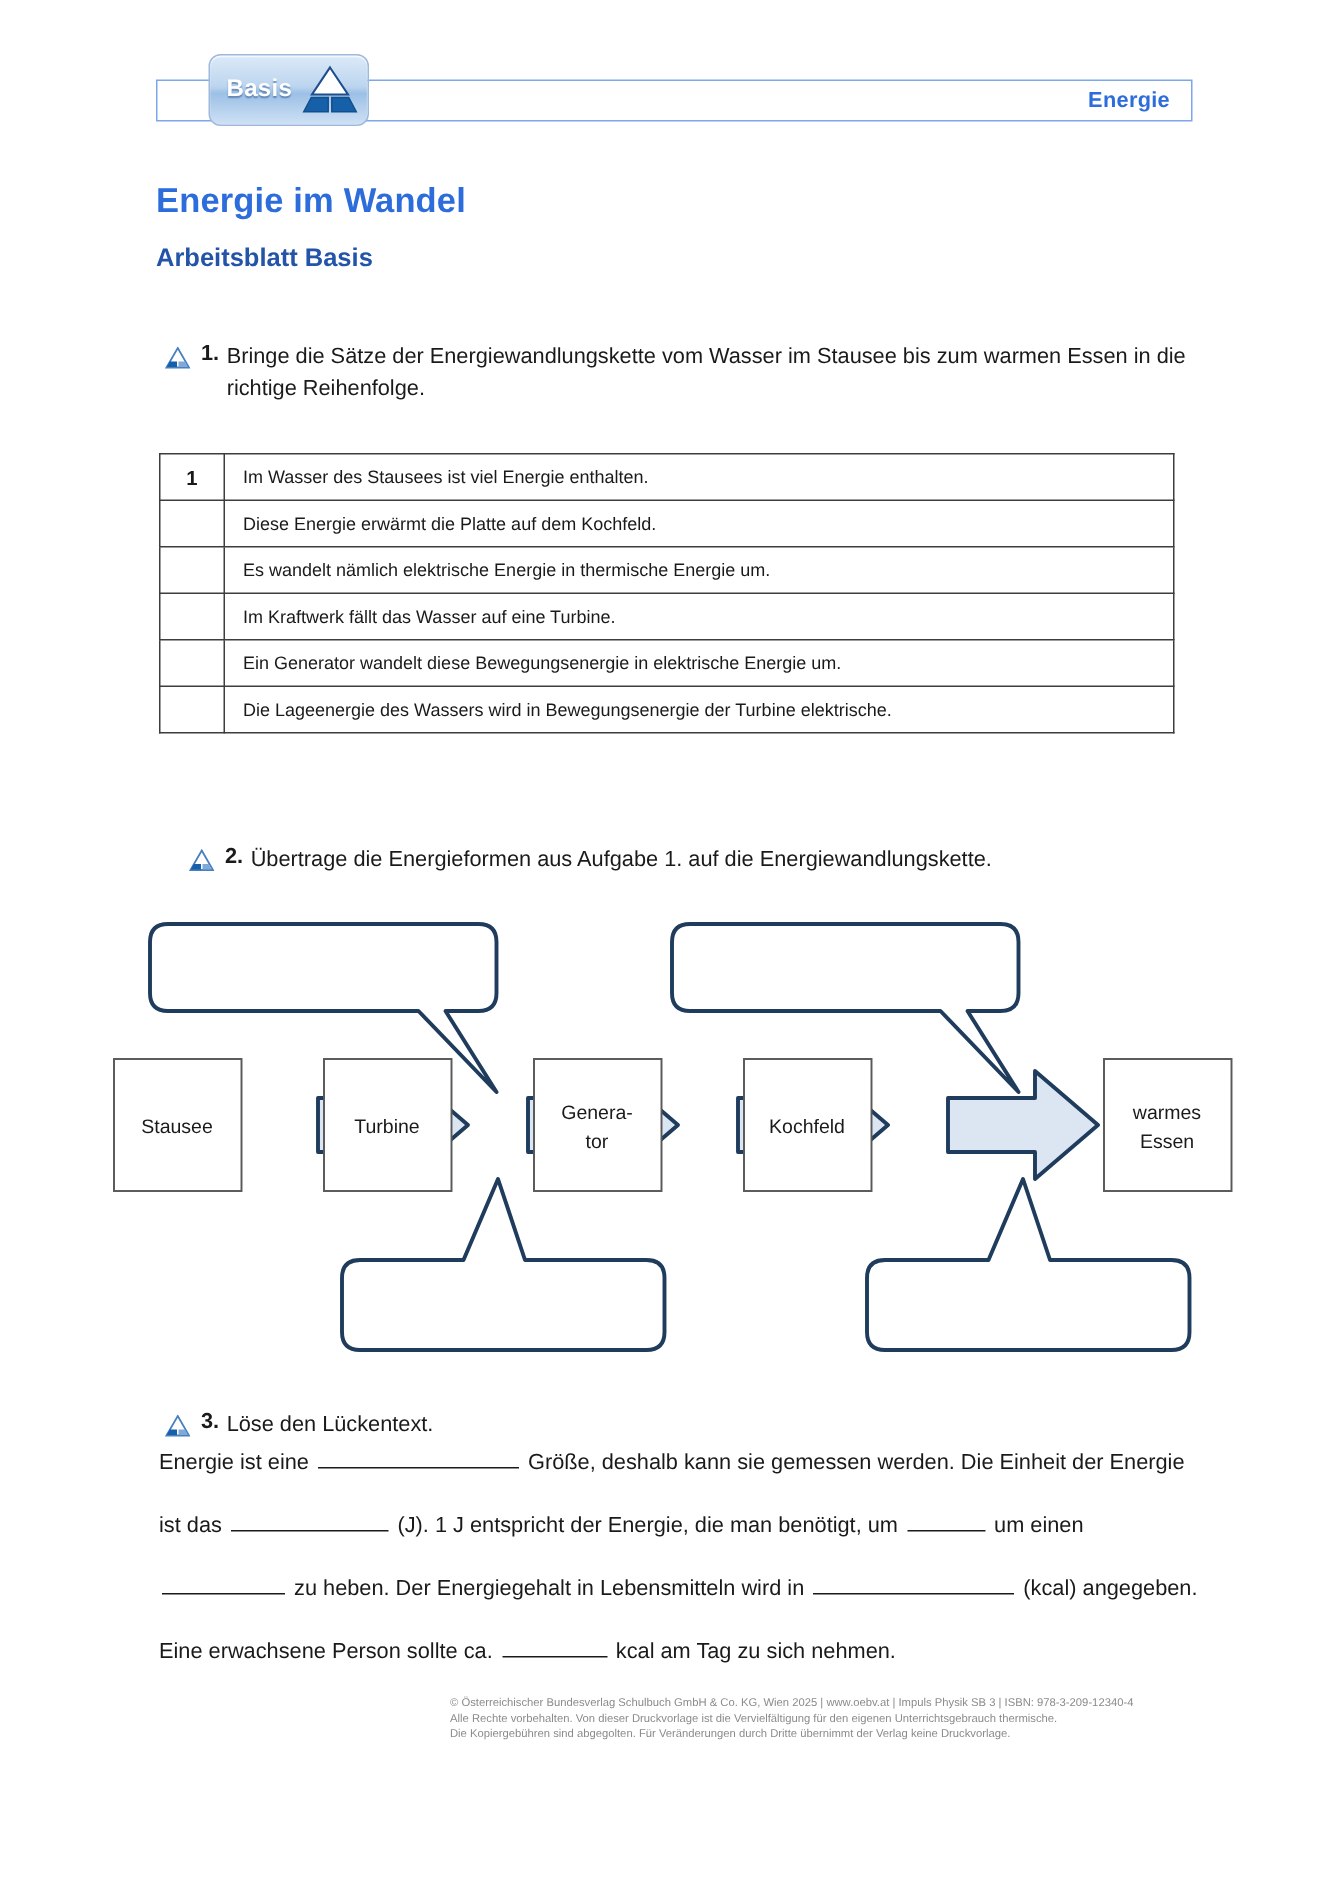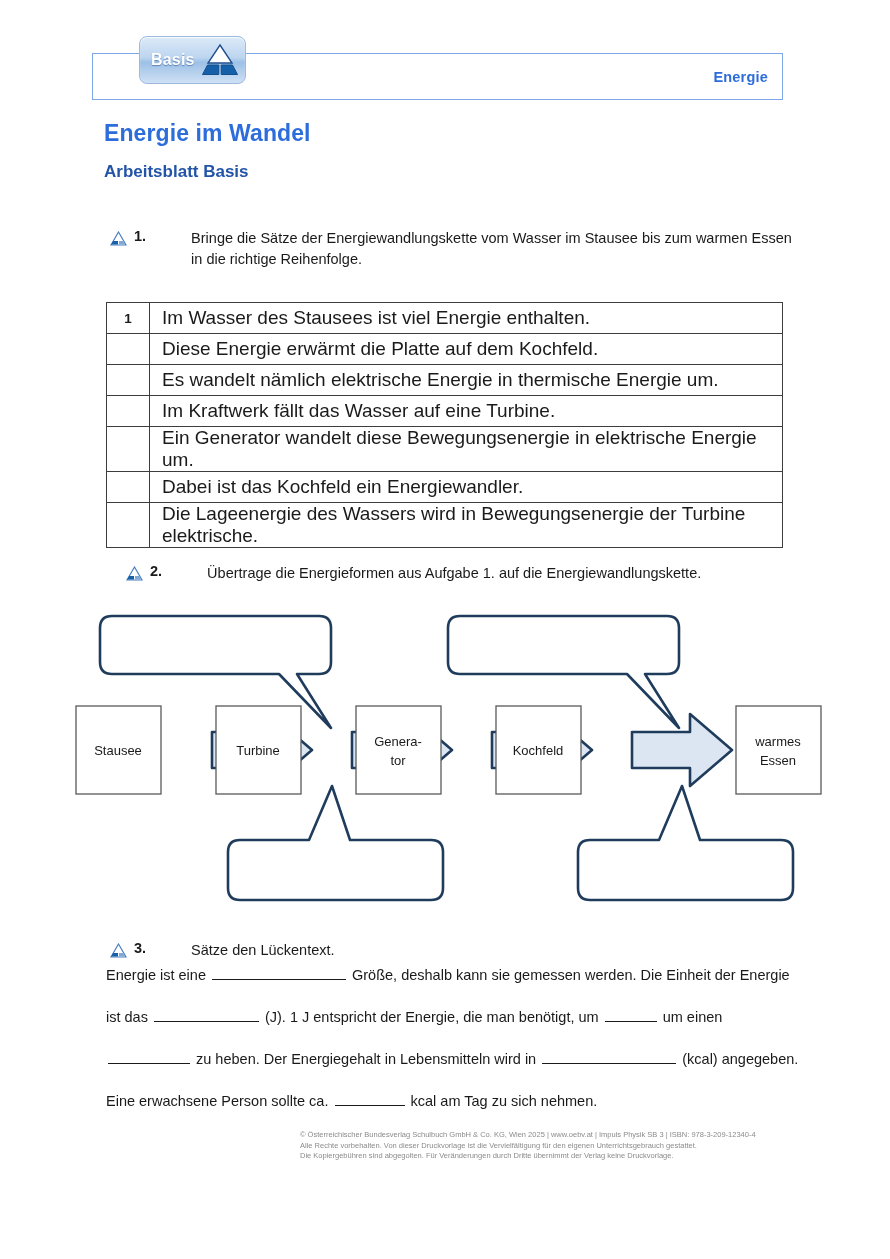--- a/index.html
+++ b/index.html
@@ -12,24 +12,24 @@
     height: 1259px;
     position: relative;
     font-family: "Liberation Sans", sans-serif;
     color: #1a1a1a;
     overflow: hidden;
   }
 
   
   .header-bar {
     position: absolute;
-    left: 92px;
+    left: 104px;
     top: 53px;
     width: 691px;
-    height: 47px;
+    height: 28px;
     border: 1.5px solid #7da7e8;
     box-sizing: border-box;
     background: #ffffff;
   }
   .header-label {
     position: absolute;
     right: 14px;
     top: 50%;
     transform: translateY(-50%);
     font-size: 14.5px;
@@ -98,40 +98,39 @@
   }
   .task .task-num {
     font-weight: bold;
     font-size: 14.5px;
     margin-right: 5px;
     white-space: nowrap;
   }
   .task .task-text {
     font-size: 14.5px;
     line-height: 1.45;
-    margin-left: 40px;
   }
 
   #task1 { left: 110px; top: 228px; width: 690px; }
   #task2 { left: 126px; top: 563px; width: 680px; }
   #task3 { left: 110px; top: 940px; width: 680px; }
 
   
   .sentence-table {
     position: absolute;
     left: 106px;
     top: 302px;
     width: 677px;
     border-collapse: collapse;
     table-layout: fixed;
   }
   .sentence-table td {
     border: 1px solid #3d3d3d;
     height: 30px;
-    font-size: 19px;
+    font-size: 12px;
     padding: 0 0 0 12px;
     vertical-align: middle;
   }
   .sentence-table td.num-cell {
     width: 42px;
     padding: 0;
     text-align: center;
     font-weight: bold;
     font-size: 13.5px;
   }
@@ -228,24 +227,20 @@
     <tr>
       <td class="num-cell"></td>
       <td>Im Kraftwerk fällt das Wasser auf eine Turbine.</td>
     </tr>
     <tr>
       <td class="num-cell"></td>
       <td>Ein Generator wandelt diese Bewegungsenergie in elektrische Energie um.</td>
     </tr>
     <tr>
       <td class="num-cell"></td>
-      <td>Dabei ist das Kochfeld ein Energiewandler.</td>
-    </tr>
-    <tr>
-      <td class="num-cell"></td>
       <td>Die Lageenergie des Wassers wird in Bewegungsenergie der Turbine elektrische.</td>
     </tr>
   </tbody>
 </table>
 
 <div class="task" id="task2">
   <span class="tri-icon">
     <svg width="17" height="15" viewBox="0 0 17 15">
       <polygon points="8.5,1 16,14 1,14" fill="none" stroke="#4a7fc1" stroke-width="1.2"></polygon>
       <polygon points="3.2,10 8,10 8,13.6 1.2,13.6" fill="#1560a8"></polygon>
@@ -299,22 +294,22 @@
 
 <div class="task" id="task3">
   <span class="tri-icon">
     <svg width="17" height="15" viewBox="0 0 17 15">
       <polygon points="8.5,1 16,14 1,14" fill="none" stroke="#4a7fc1" stroke-width="1.2"></polygon>
       <polygon points="3.2,10 8,10 8,13.6 1.2,13.6" fill="#1560a8"></polygon>
       <polygon points="9,10 13.2,10 15.2,13.6 9,13.6" fill="#7fa9d8"></polygon>
     </svg>
   </span>
   <span class="task-num">3.</span>
-  <span class="task-text">Sätze den Lückentext.</span>
+  <span class="task-text">Löse den Lückentext.</span>
 </div>
 
 <div class="cloze" id="cloze-text"><span>Energie ist eine </span><span class="blank" style="width: 134px;"></span><span> Größe, deshalb kann sie gemessen werden. Die Einheit der Energie ist das </span><span class="blank" style="width: 105px;"></span><span> (J). 1 J entspricht der Energie, die man benötigt, um </span><span class="blank" style="width: 52px;"></span><span> um einen </span><span class="blank" style="width: 82px;"></span><span> zu heben. Der Energiegehalt in Lebensmitteln wird in </span><span class="blank" style="width: 134px;"></span><span> (kcal) angegeben. Eine erwachsene Person sollte ca. </span><span class="blank" style="width: 70px;"></span><span> kcal am Tag zu sich nehmen.</span></div>
 
 <div class="footer">
   <div>© Österreichischer Bundesverlag Schulbuch GmbH &amp; Co. KG, Wien 2025 | www.oebv.at | Impuls Physik SB 3 | ISBN: 978-3-209-12340-4</div>
-  <div>Alle Rechte vorbehalten. Von dieser Druckvorlage ist die Vervielfältigung für den eigenen Unterrichtsgebrauch gestattet.</div>
+  <div>Alle Rechte vorbehalten. Von dieser Druckvorlage ist die Vervielfältigung für den eigenen Unterrichtsgebrauch thermische.</div>
   <div>Die Kopiergebühren sind abgegolten. Für Veränderungen durch Dritte übernimmt der Verlag keine Druckvorlage.</div>
 </div>
 
 </body></html>

